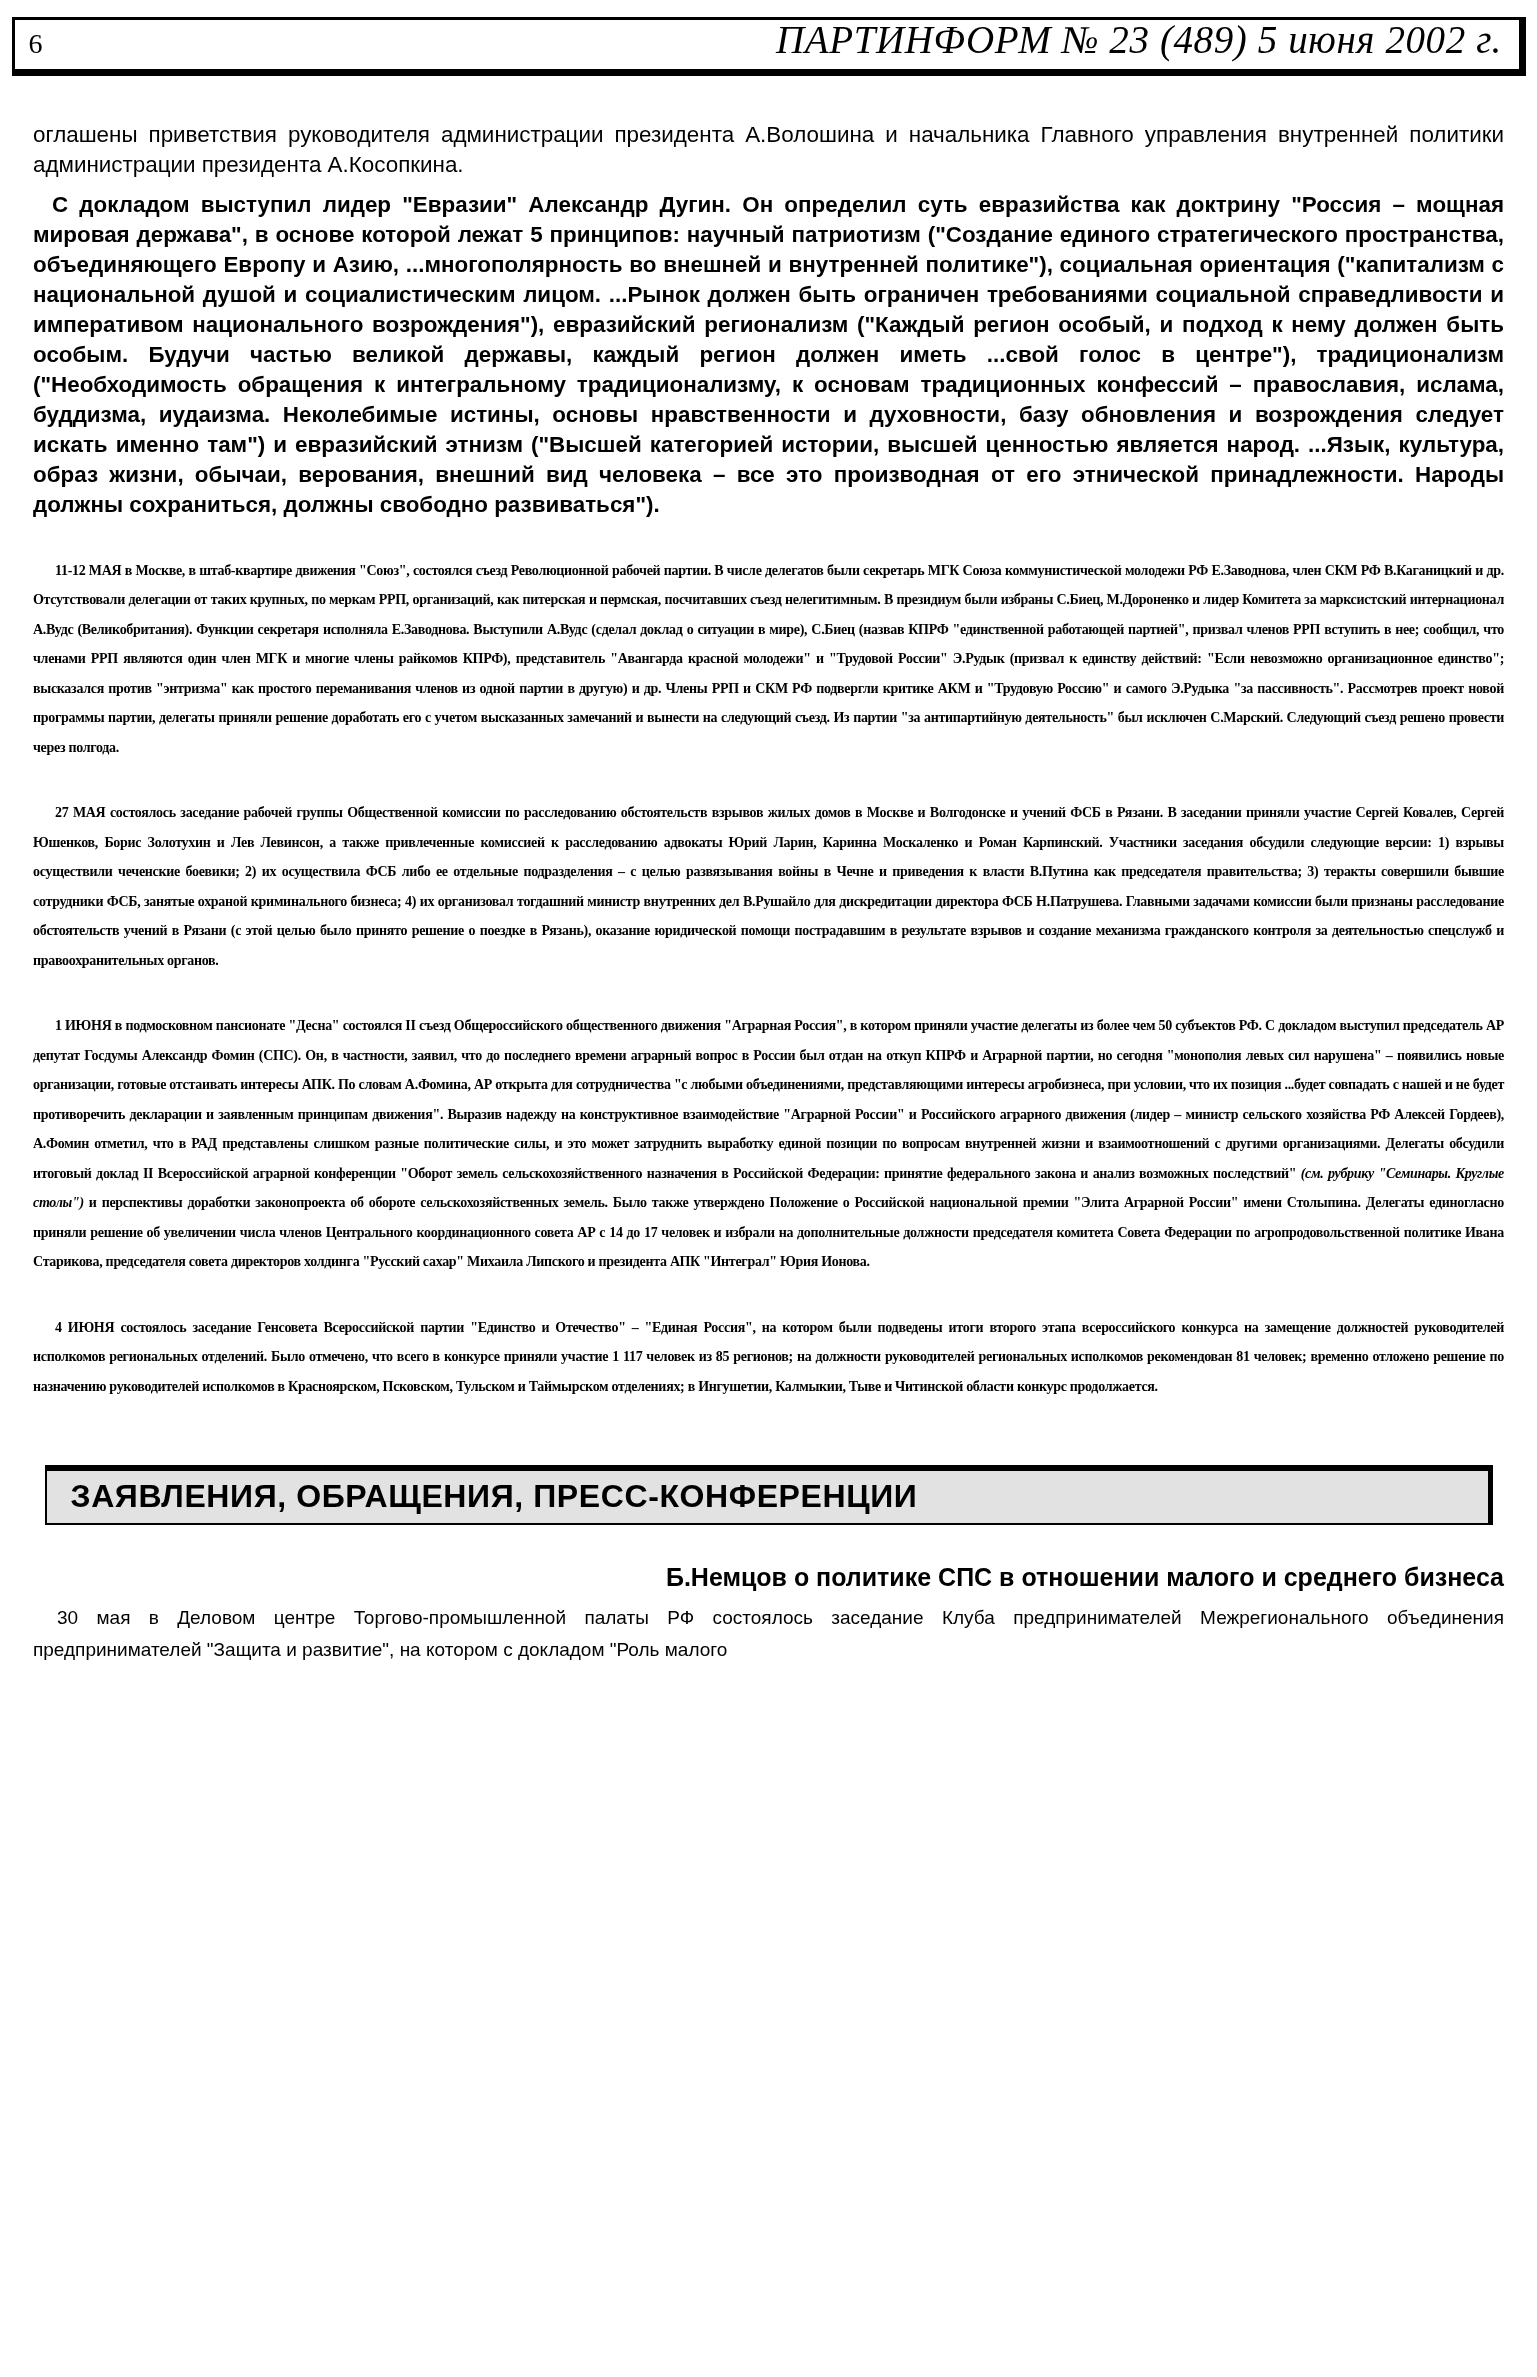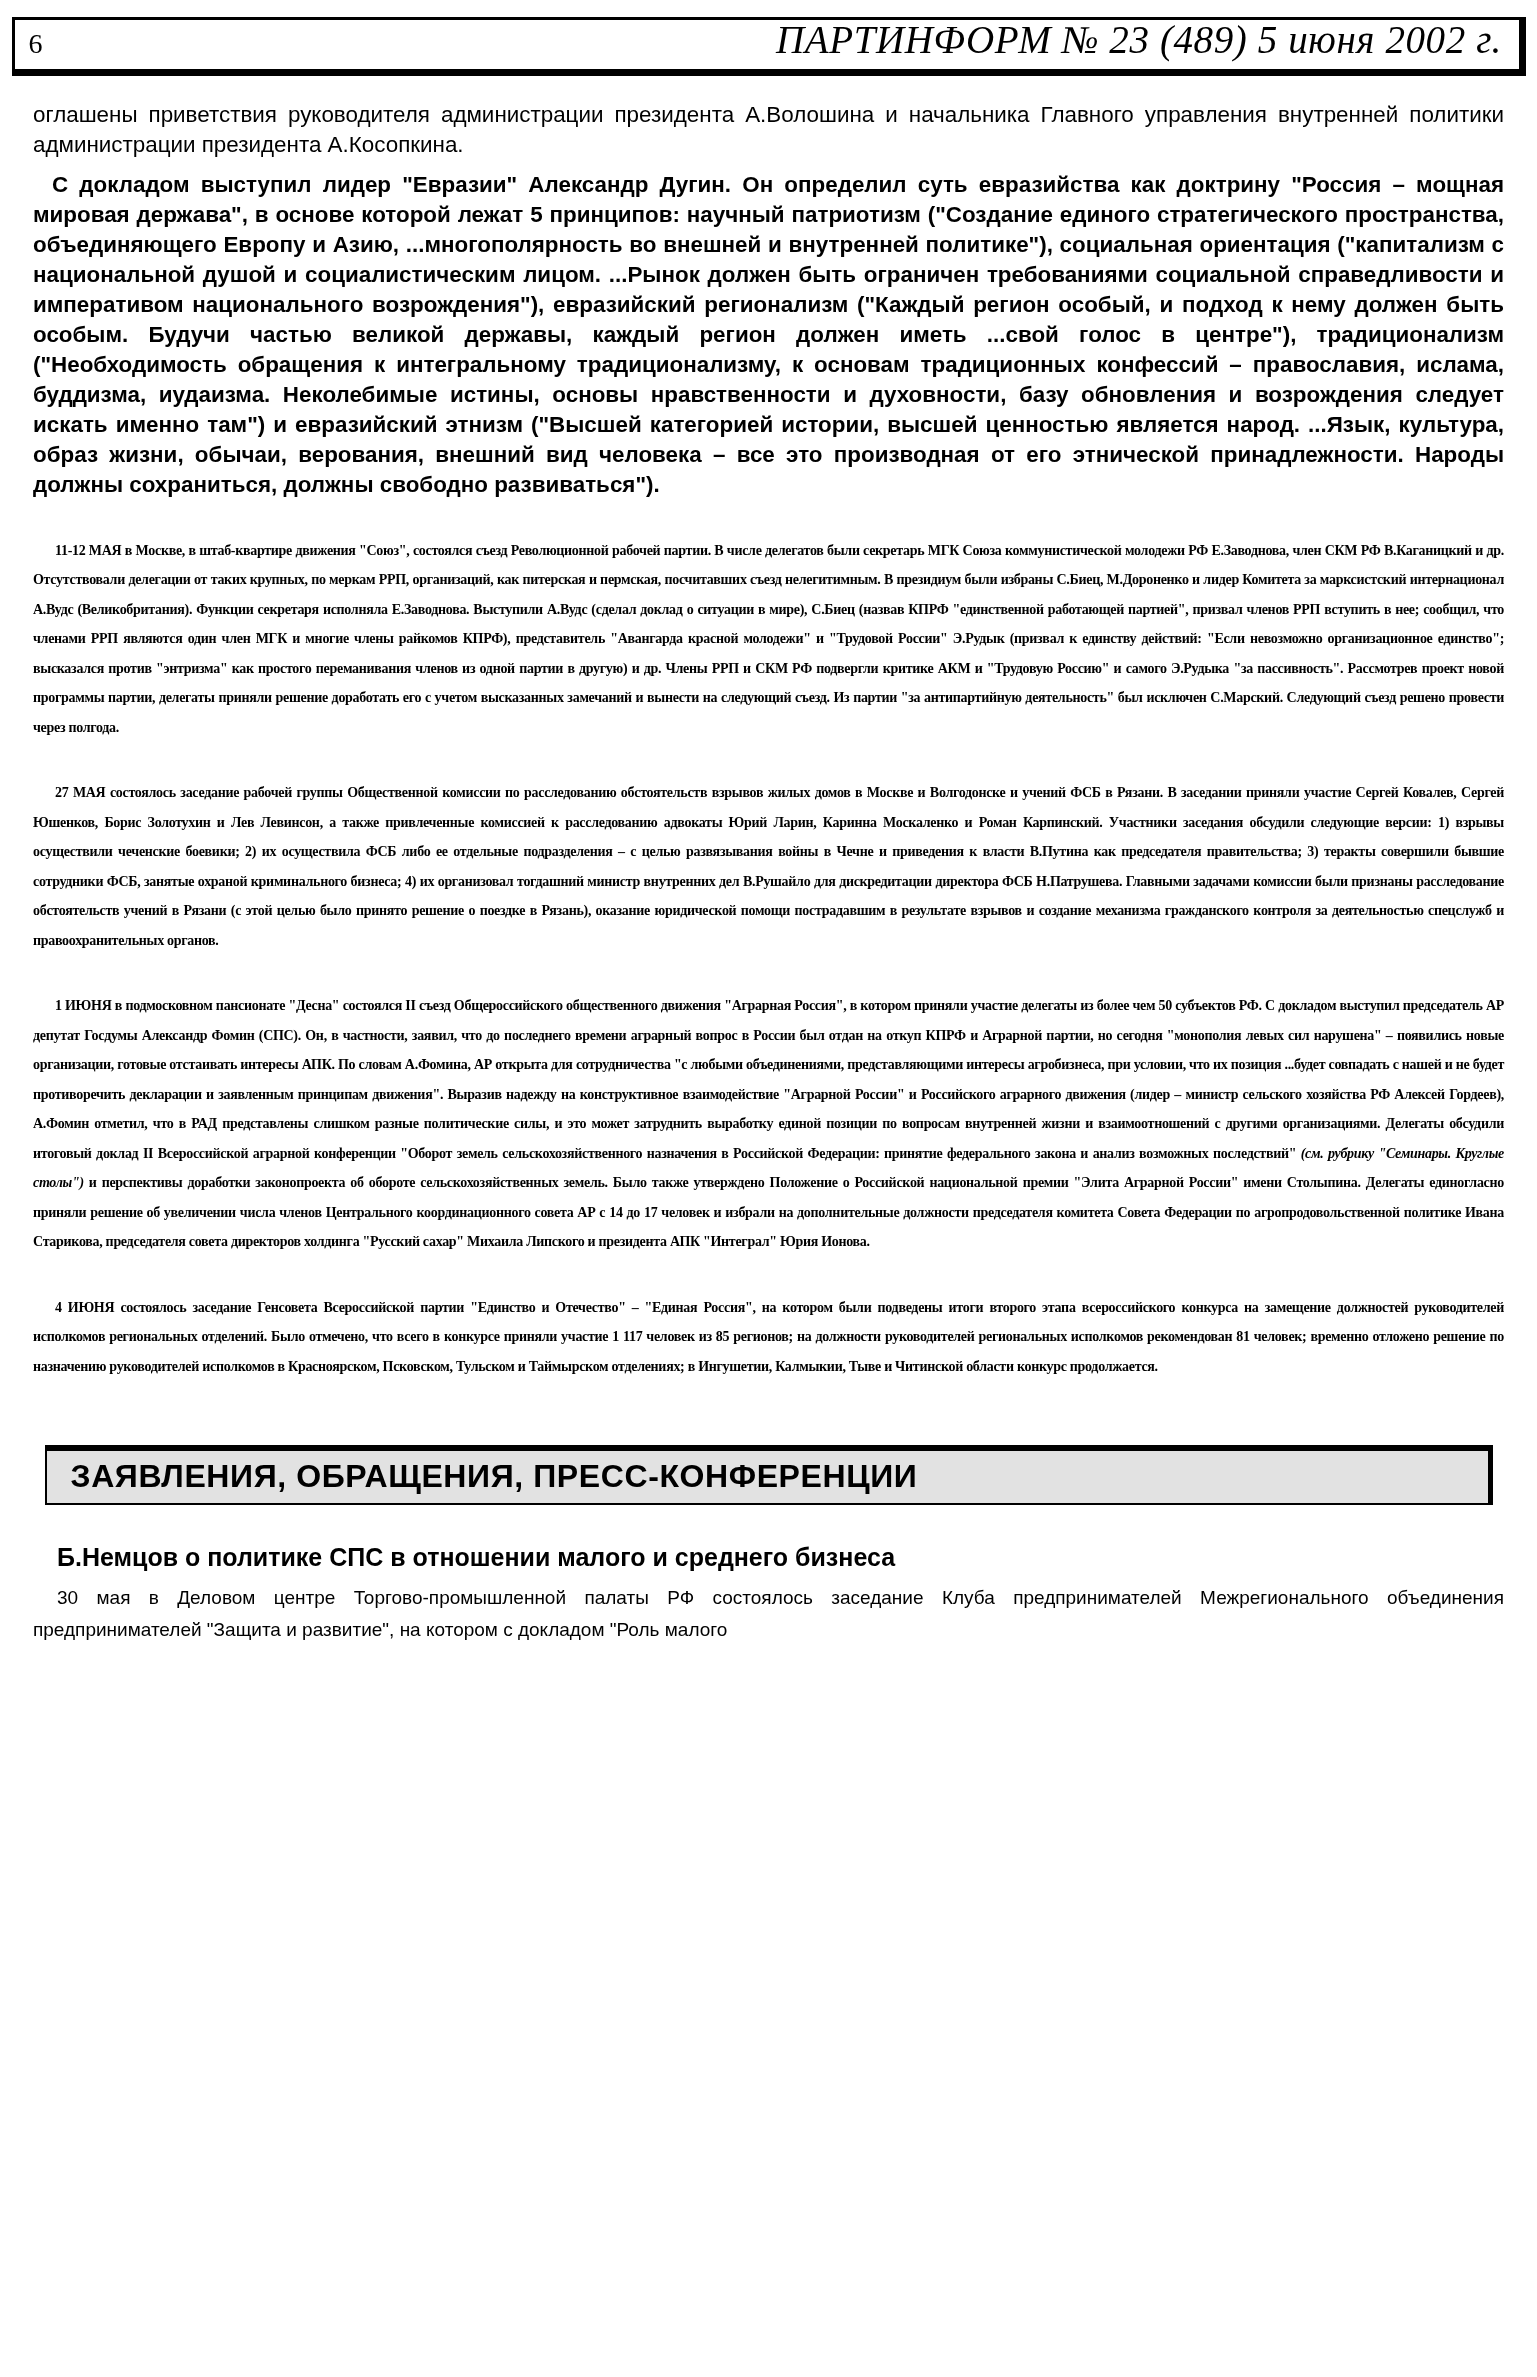--- a/index.html
+++ b/index.html
@@ -37,21 +37,21 @@
     white-space:nowrap;
   }
   
   .content{padding:0 33px;}
   .para{
     margin:0;
     text-align:justify;
     text-indent:19px;
   }
   .intro-sans{
-    margin-top:24px;
+    margin-top:44px;
     font-size:22.4px;
     line-height:30px;
     font-weight:400;
     text-indent:0;
   }
   .bold-sans{
     margin-top:10.2px;
     font-size:22.4px;
     line-height:30px;
     font-weight:700;
@@ -83,21 +83,21 @@
     letter-spacing:0.6px;
     white-space:nowrap;
   }
   
   .sub-heading{
     margin:36px 0 0 0;
     padding-left:24px;
     font-size:25px;
     line-height:32px;
     font-weight:700;
-    text-align:left;
+    text-align:right;
     text-indent:0;
   }
   .closing-sans{
     margin-top:9px;
     font-size:19px;
     line-height:32px;
     font-weight:400;
     text-indent:24px;
   }
 </style>

